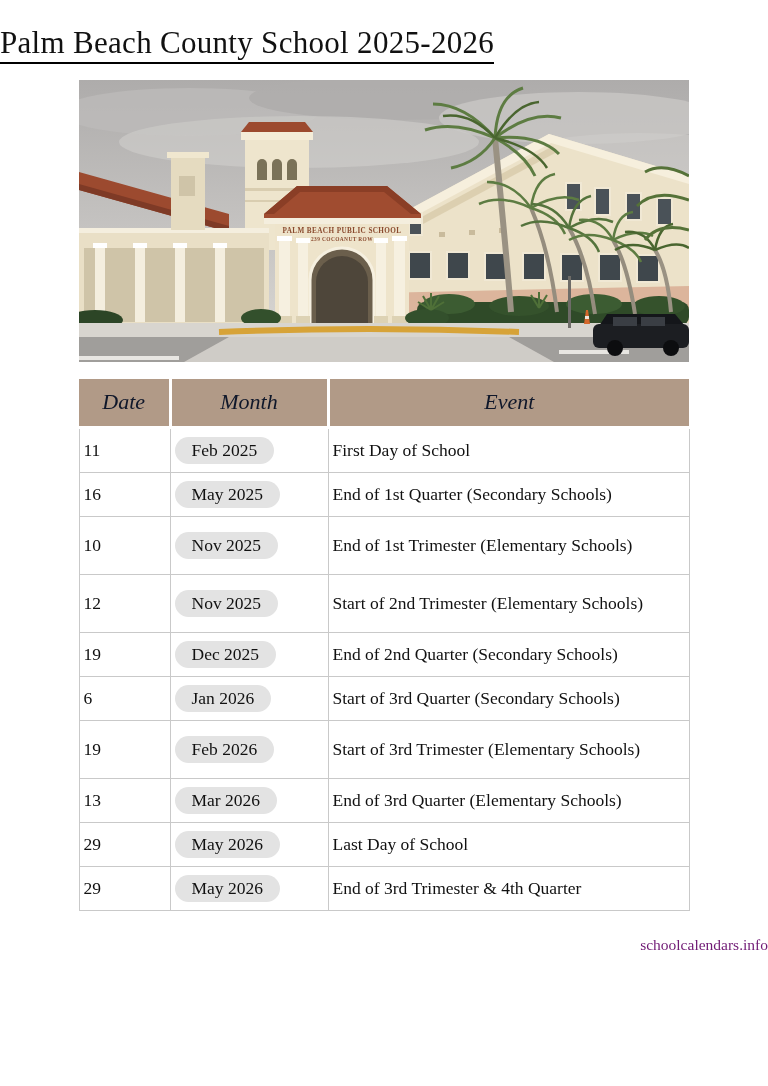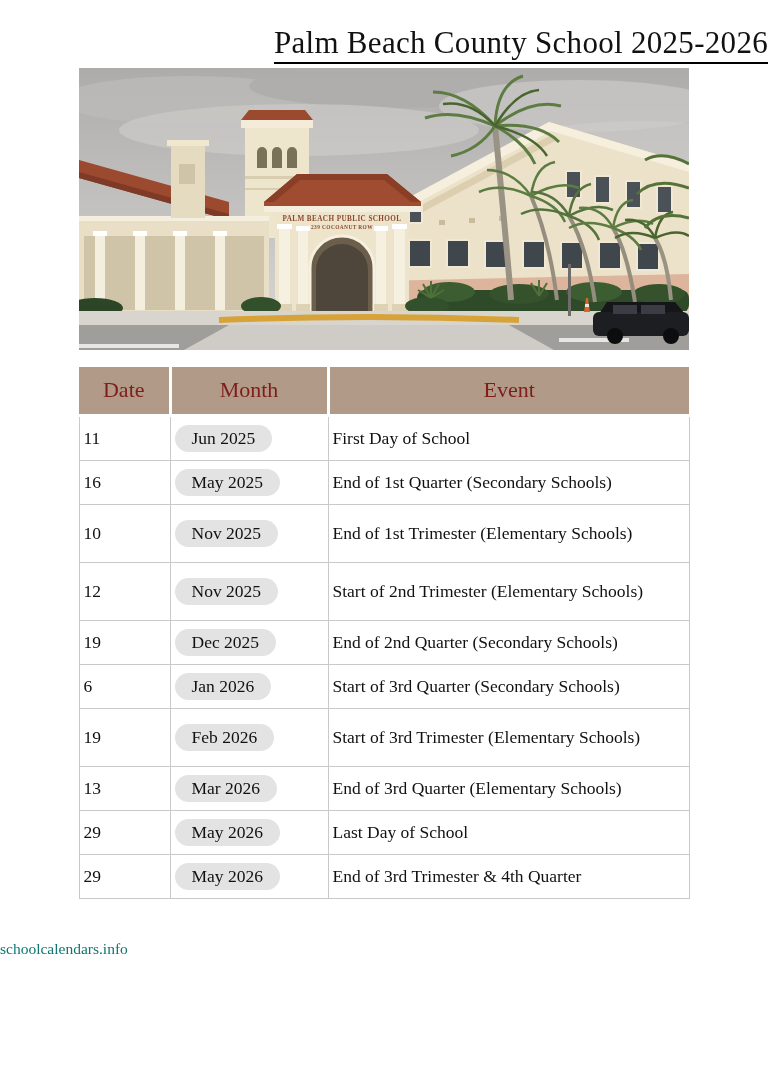--- a/index.html
+++ b/index.html
@@ -5,58 +5,59 @@
   html,body{margin:0;padding:0;background:#ffffff;}
   body{
     width:768px;height:1086px;
     font-family:"Liberation Serif","DejaVu Serif",serif;
     color:#111;
     overflow:hidden;
   }
   .page{position:relative;width:768px;height:1086px;background:#fff;}
 
   
-  .title-wrap{text-align:right;padding-top:25px;}
+  .title-wrap{text-align:left;padding-top:25px;}
   .page-title{
     display:inline-block;
     font-size:31px;
     font-weight:400;
     letter-spacing:.3px;
     border-bottom:2.5px solid #000;
     padding-bottom:1px;
     line-height:1.15;
   }
 
   
   .photo{
     width:610px;height:282px;
-    margin:4px auto 0;
+    margin:16px auto 0;
     overflow:hidden;
     background:#c7c5c3;
   }
   .photo svg{display:block;}
 
   
   table.calendar{
     width:610px;
     margin:17px auto 0;
     border-collapse:collapse;
     table-layout:fixed;
   }
   table.calendar col.c-date{width:91px;}
   table.calendar col.c-month{width:158px;}
   table.calendar col.c-event{width:361px;}
   thead th{
     background:#b19a87;
-    color:#7f1d1d;
+    color:#0f172a;
     font-weight:400;
     font-size:22px;
     height:45px;
     border-right:3px solid #fff;
     border-bottom:3px solid #fff;
+    font-style:italic;
   }
   thead th:last-child{border-right:none;}
   tbody td{
     border:1px solid #c9c9c9;
     text-align:left;
     font-size:17.5px;
     height:43px;
     padding:0 4px;
   }
   tbody tr.tall td{height:57px;}
@@ -64,24 +65,24 @@
     display:inline-block;
     background:#e3e3e3;
     border-radius:15px;
     padding:3px 17px;
     font-size:17.5px;
     white-space:nowrap;
   }
 
   
   .footer{
-    text-align:left;
-    margin-top:41px;
+    text-align:right;
+    margin-top:25px;
     font-size:15.5px;
-    color:#0f766e;
+    color:#701a75;
   }
 </style>
 </head>
 <body>
 
 <div class="page">
 
   <div class="title-wrap">
     <span class="page-title">Palm Beach County School 2025-2026</span>
   </div>
@@ -317,21 +318,21 @@
     <thead>
       <tr>
         <th>Date</th>
         <th>Month</th>
         <th>Event</th>
       </tr>
     </thead>
     <tbody id="calendar-body">
         <tr>
           <td>11</td>
-          <td><span class="pill">Jun 2025</span></td>
+          <td><span class="pill">Feb 2025</span></td>
           <td>First Day of School</td>
         </tr>
         <tr>
           <td>16</td>
           <td><span class="pill">May 2025</span></td>
           <td>End of 1st Quarter (Secondary Schools)</td>
         </tr>
         <tr class="tall">
           <td>10</td>
           <td><span class="pill">Nov 2025</span></td>

